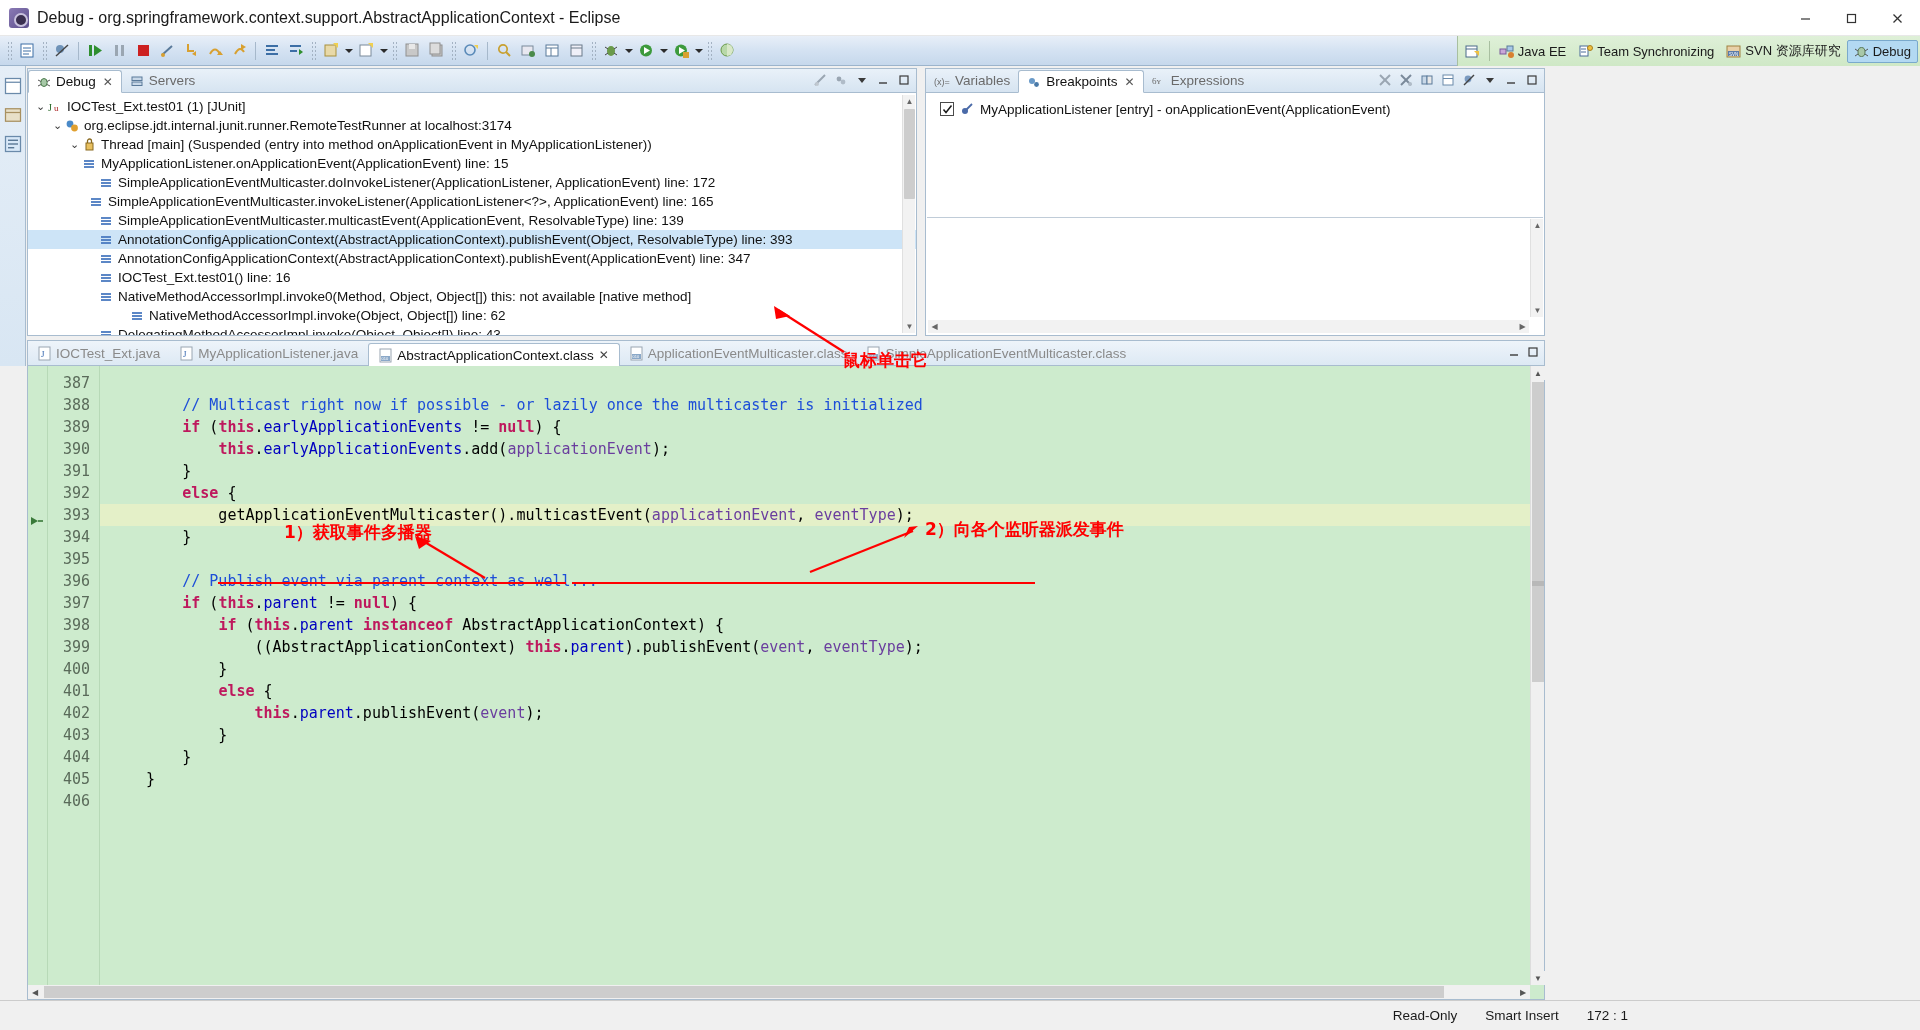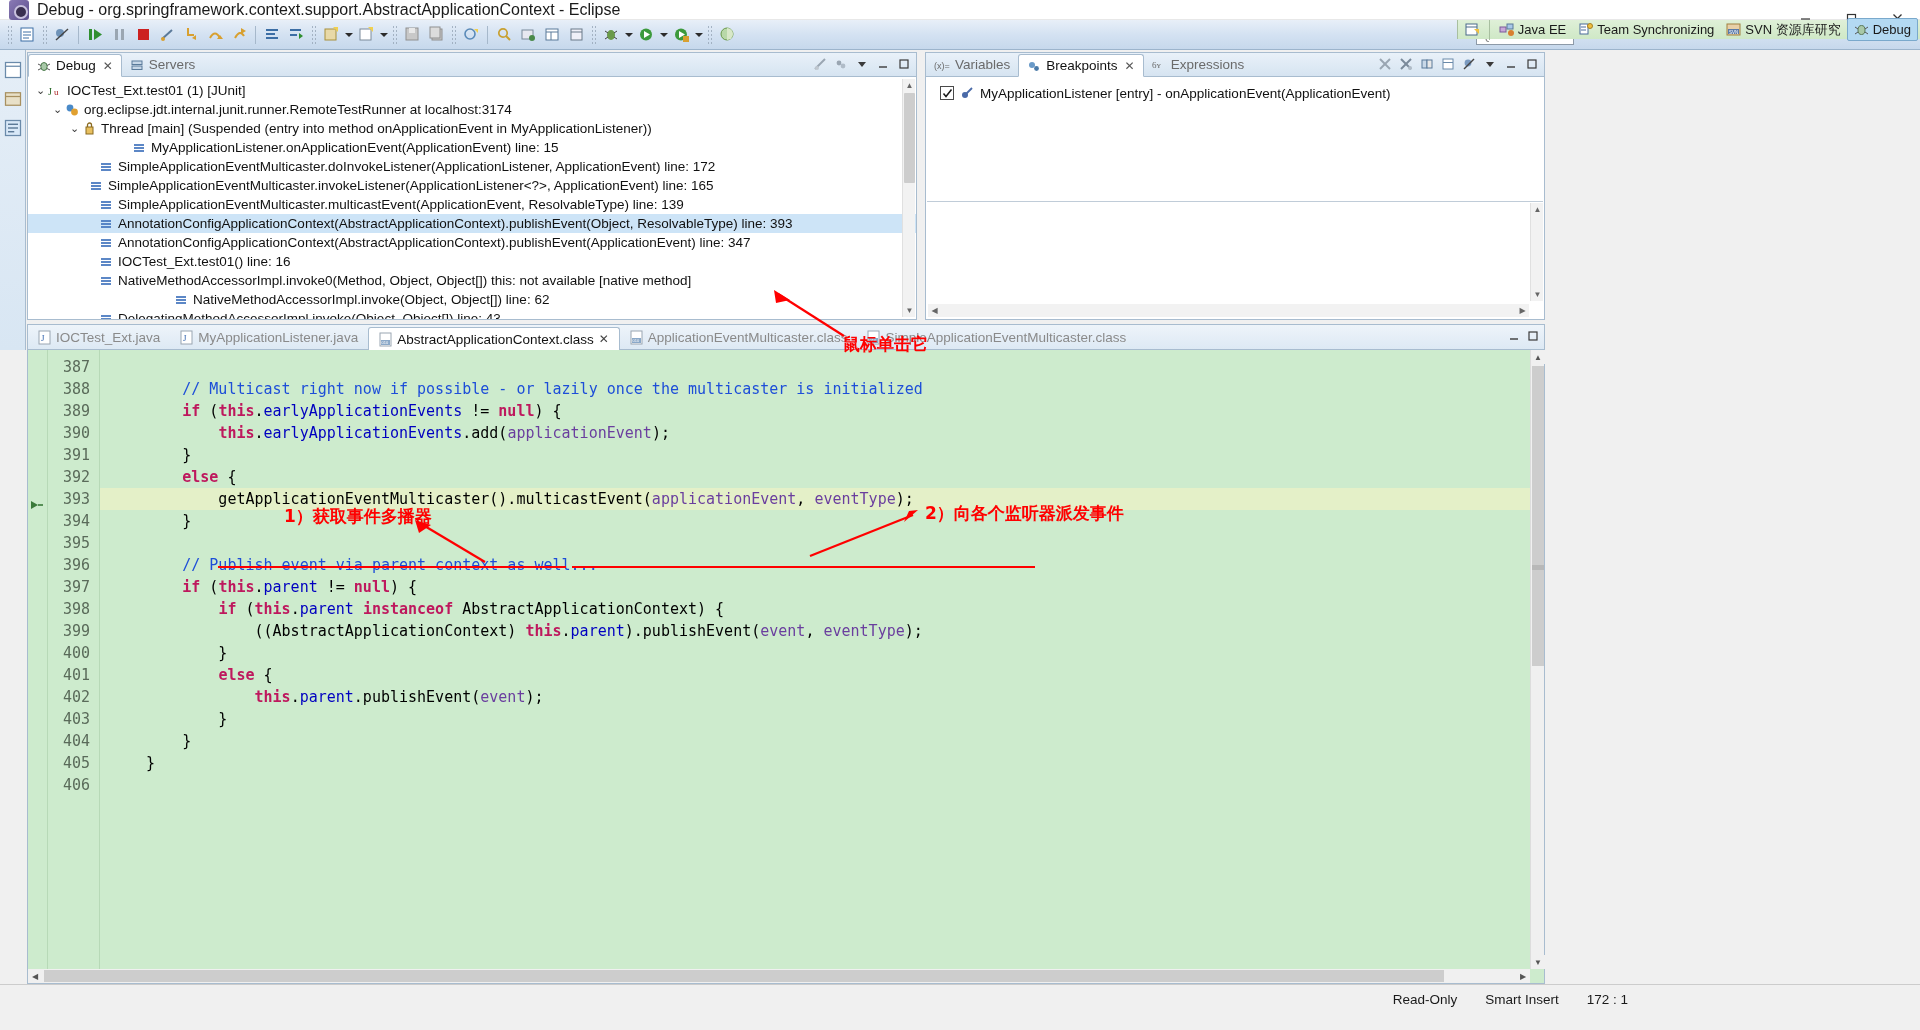--- a/index.html
+++ b/index.html
@@ -7,21 +7,21 @@
     margin: 0; padding: 0;
     width: 1920px; height: 1030px;
     overflow: hidden;
     background: #ffffff;
     font-family: "Liberation Sans", sans-serif;
   }
   .app { position: relative; width: 1920px; height: 1030px; background:#f0f0f0; }
 
   
   .titlebar {
-    height: 20px; background: #ffffff;
+    height: 36px; background: #ffffff;
     display: flex; align-items: center;
     border-bottom: 1px solid #e8e8e8;
     position: relative;
   }
   .title-icon {
     width: 20px; height: 20px; margin: 0 8px 0 9px;
     background: linear-gradient(135deg,#8a7ab5,#5c4f8c);
     border-radius: 3px; position: relative; flex: none;
   }
   .title-icon::after {
@@ -59,21 +59,21 @@
   .tb-sep { width:1px; height:18px; background:#a6b8cb; margin:0 4px; }
   .tb-caret { width:11px; height:20px; display:flex; align-items:center; justify-content:center; }
   .tb-caret::after { content:''; border-left:4px solid transparent; border-right:4px solid transparent; border-top:4px solid #2b2b2b; }
 
   .quick-access {
     position:absolute; right: 346px; top:4px;
     width: 98px; height: 21px; background:#fff; border:1px solid #8d9aa8;
     font-size: 12.5px; color:#8a8a8a; padding: 2px 4px; line-height:16px;
   }
   .persp-bar {
-    position:absolute; right:0; top:0; height:19px; display:flex; align-items:center;
+    position:absolute; right:0; top:0; height:30px; display:flex; align-items:center;
     background: linear-gradient(180deg,#dff0d8 0%, #cfe8c6 100%);
     border-left:1px solid #a8bfa0; padding: 0 2px;
   }
   .persp-open { width:26px; height:26px; display:flex; align-items:center; justify-content:center; }
   .persp-vsep { width:1px; height:20px; background:#a8bfa0; margin:0 3px; }
   .persp-item { display:flex; align-items:center; gap:4px; padding: 3px 6px; font-size:13px; color:#1a1a1a; white-space:nowrap; }
   .persp-item.active { background:#b3d9f2; border:1px solid #7aa9cc; border-radius:2px; }
 
   
   .body-area { position:relative; height: 964px; background:#f0f0f0; }
@@ -533,21 +533,21 @@
           <div class="trow" style="padding-left: 40px;">
             <span class="twist">⌄</span>
             <span class="ticon">
               <svg width="14" height="14" viewBox="0 0 14 14">
                 <rect x="4" y="5" width="7" height="7" fill="#e8c060" stroke="#8a6a20"></rect>
                 <path d="M5.5 5 v-2 a2 2 0 0 1 4 0 v2" fill="none" stroke="#8a6a20" stroke-width="1.3"></path>
               </svg>
             </span>
             <span class="tlabel">Thread [main] (Suspended (entry into method onApplicationEvent in MyApplicationListener))</span>
           </div>
-          <div class="trow" style="padding-left: 90px;">
+          <div class="trow" style="padding-left: 40px;">
             <span class="twist"></span>
             <span class="ticon">
               <svg width="14" height="14" viewBox="0 0 14 14">
                 <line x1="2" y1="4" x2="12" y2="4" stroke="#4a7ac0" stroke-width="1.8"></line>
                 <line x1="2" y1="7" x2="12" y2="7" stroke="#4a7ac0" stroke-width="1.8"></line>
                 <line x1="2" y1="10" x2="12" y2="10" stroke="#4a7ac0" stroke-width="1.8"></line>
               </svg>
             </span>
             <span class="tlabel">MyApplicationListener.onApplicationEvent(ApplicationEvent) line: 15</span>
           </div>
@@ -621,21 +621,21 @@
             <span class="twist"></span>
             <span class="ticon">
               <svg width="14" height="14" viewBox="0 0 14 14">
                 <line x1="2" y1="4" x2="12" y2="4" stroke="#4a7ac0" stroke-width="1.8"></line>
                 <line x1="2" y1="7" x2="12" y2="7" stroke="#4a7ac0" stroke-width="1.8"></line>
                 <line x1="2" y1="10" x2="12" y2="10" stroke="#4a7ac0" stroke-width="1.8"></line>
               </svg>
             </span>
             <span class="tlabel">NativeMethodAccessorImpl.invoke0(Method, Object, Object[]) this: not available [native method]</span>
           </div>
-          <div class="trow" style="padding-left: 88px; margin-left: 44px;">
+          <div class="trow" style="padding-left: 88px;">
             <span class="twist"></span>
             <span class="ticon">
               <svg width="14" height="14" viewBox="0 0 14 14">
                 <line x1="2" y1="4" x2="12" y2="4" stroke="#4a7ac0" stroke-width="1.8"></line>
                 <line x1="2" y1="7" x2="12" y2="7" stroke="#4a7ac0" stroke-width="1.8"></line>
                 <line x1="2" y1="10" x2="12" y2="10" stroke="#4a7ac0" stroke-width="1.8"></line>
               </svg>
             </span>
             <span class="tlabel">NativeMethodAccessorImpl.invoke(Object, Object[]) line: 62</span>
           </div>

